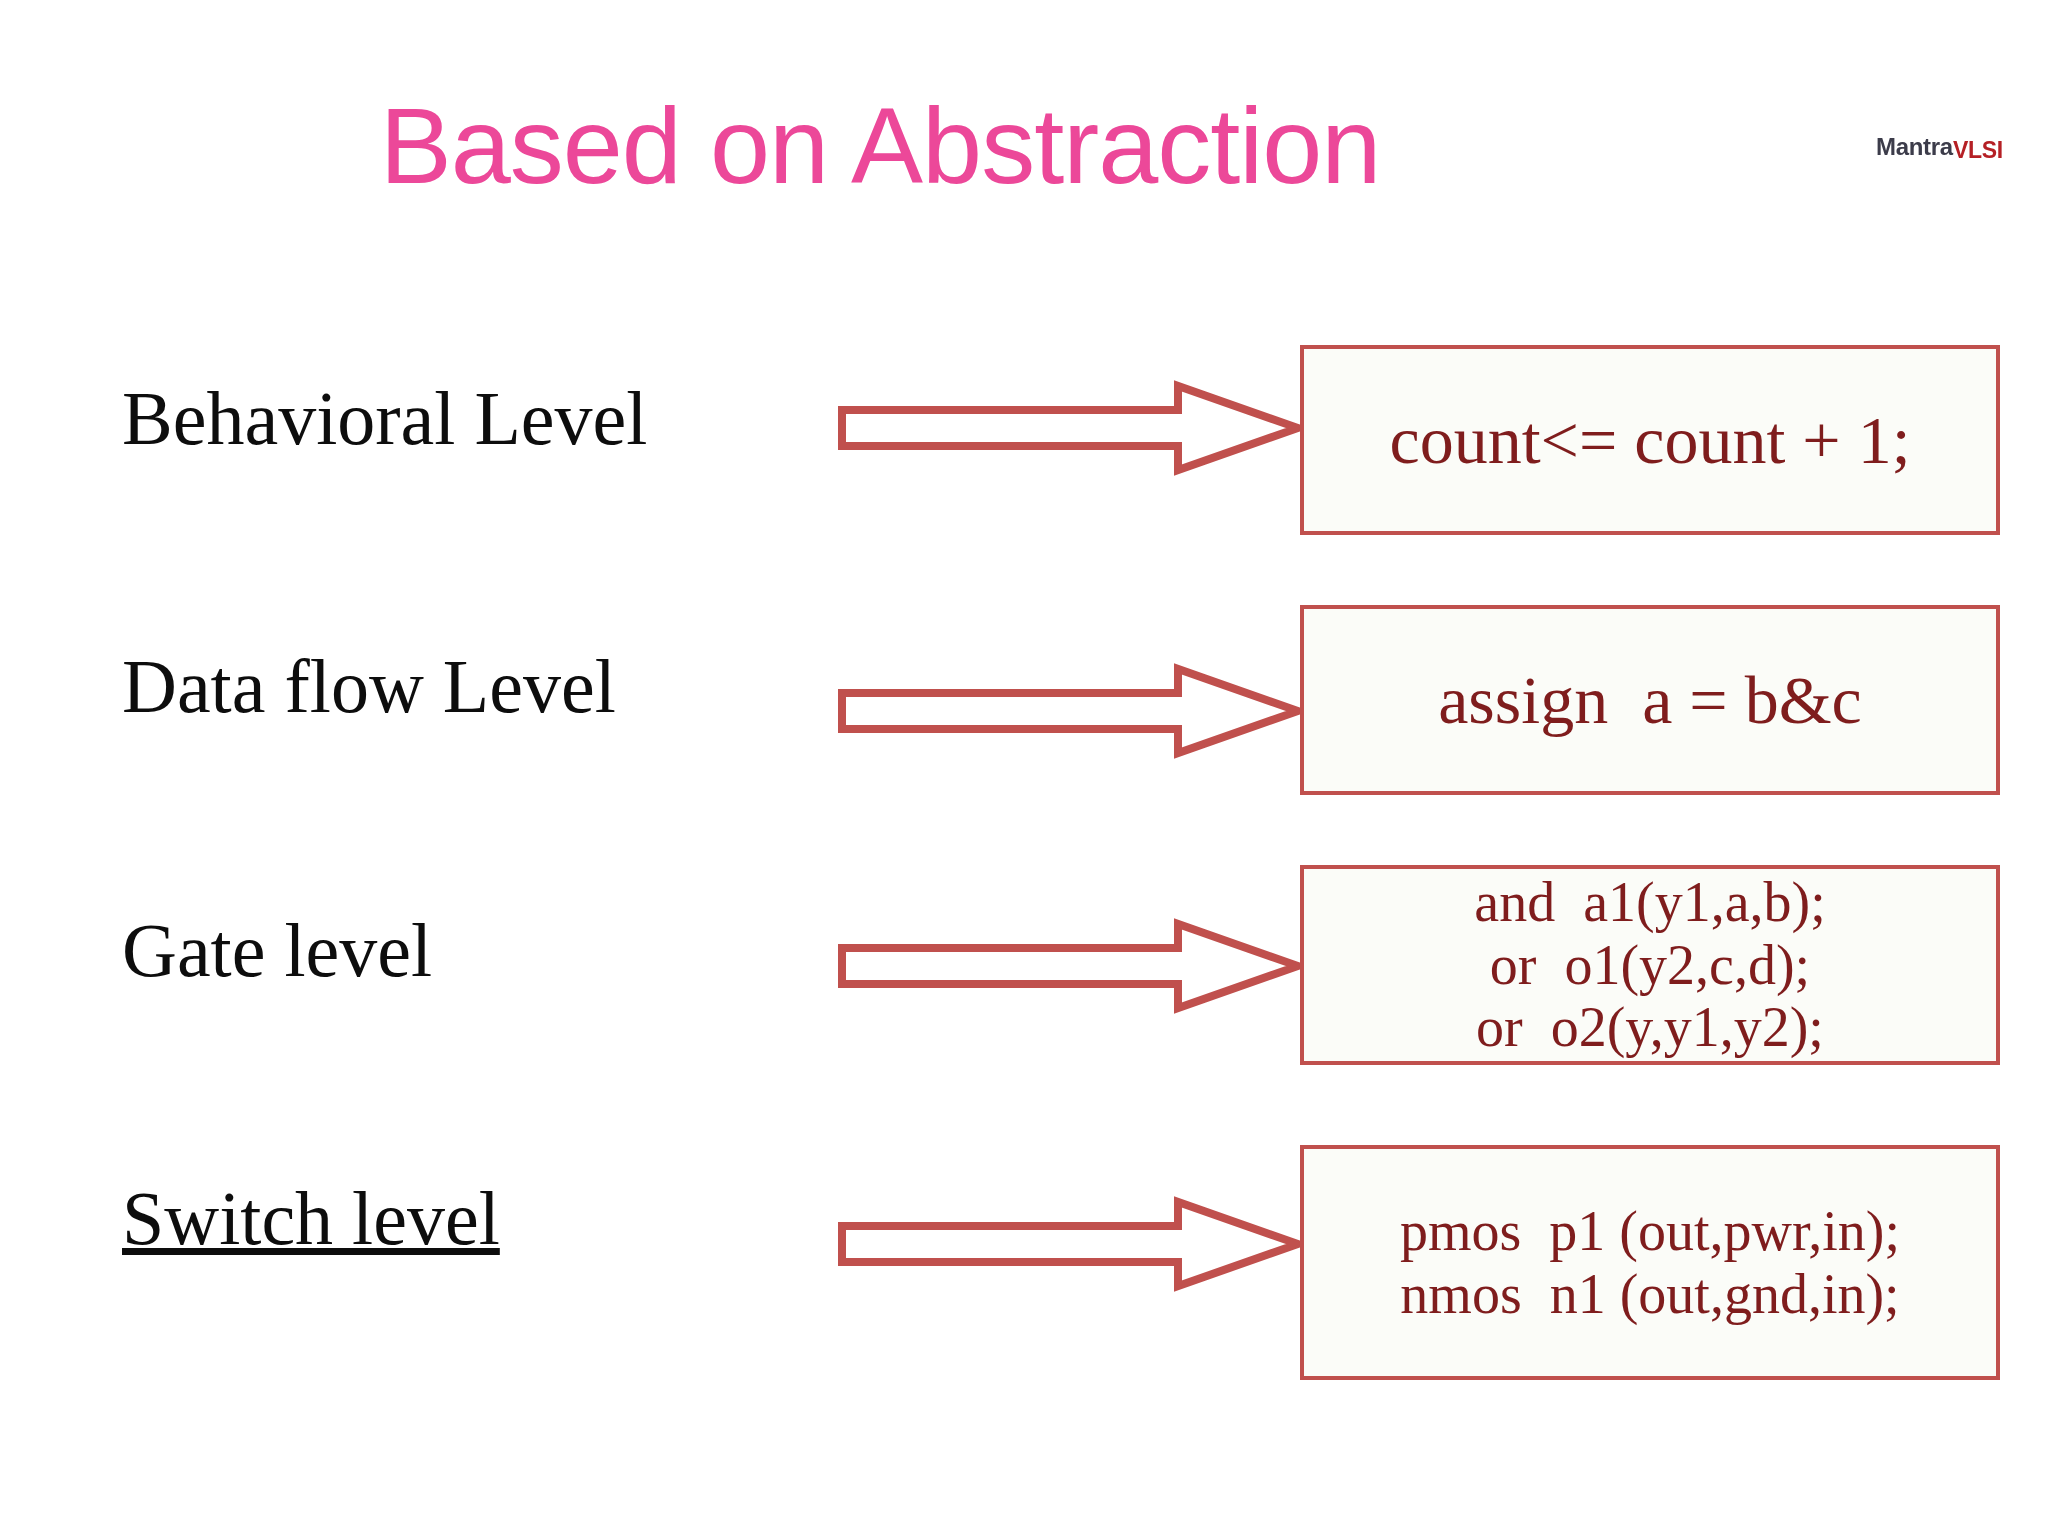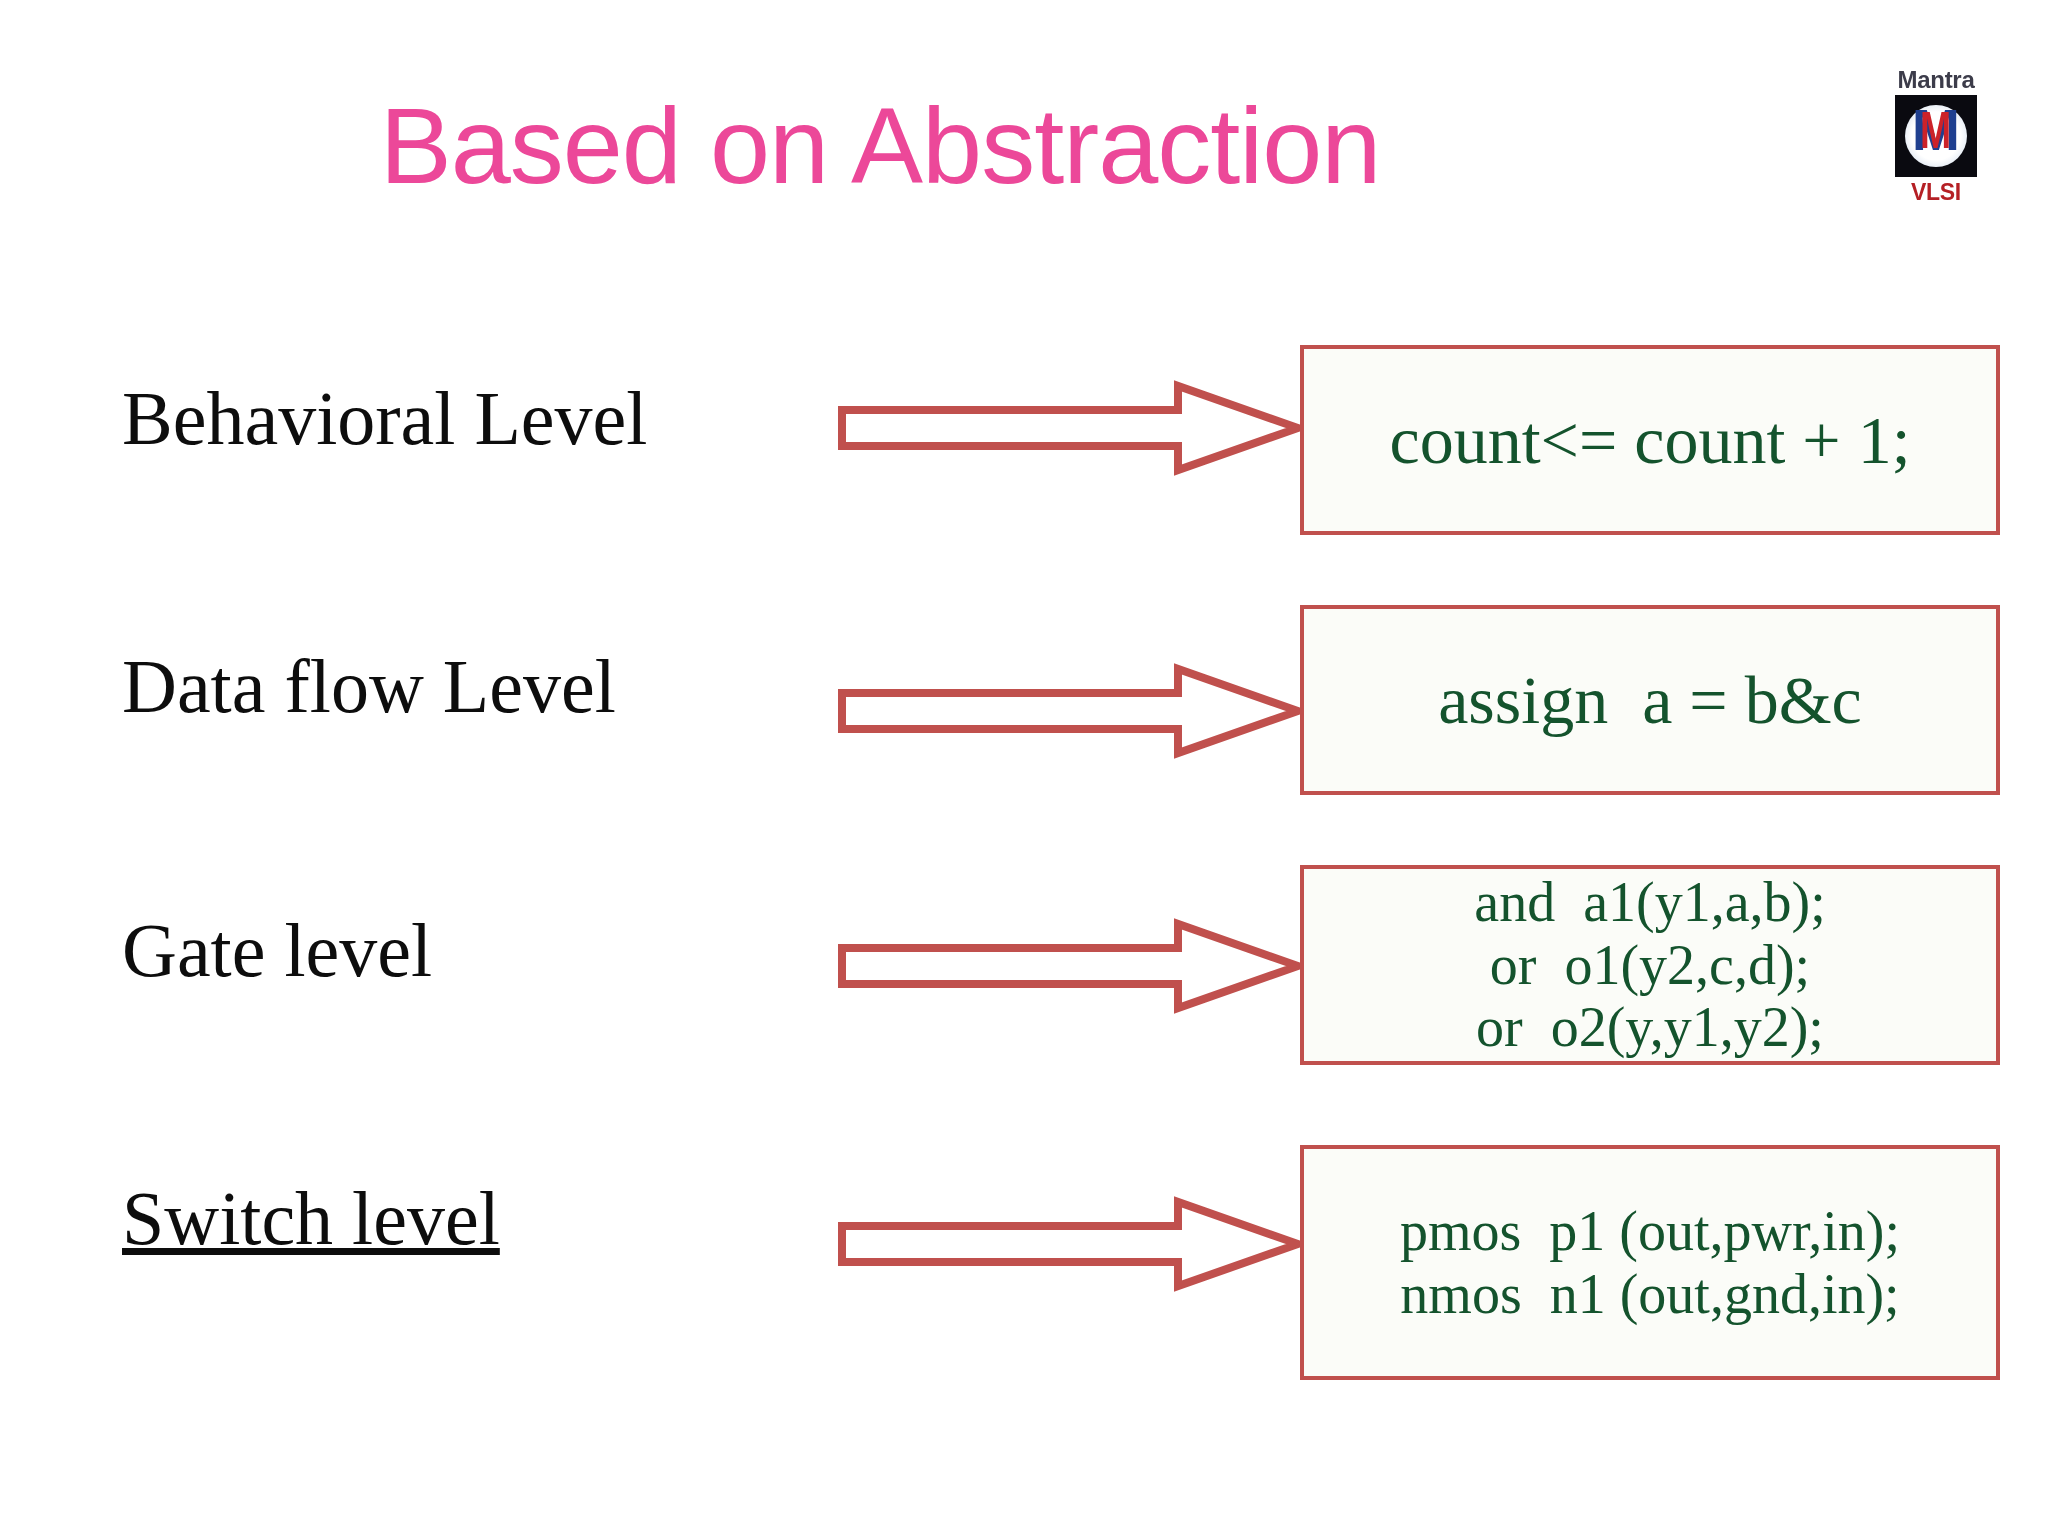--- a/index.html
+++ b/index.html
@@ -27,21 +27,21 @@
     letter-spacing: -1px;
     white-space: nowrap;
   }
 
   
   #logo {
     position: absolute;
     left: 1876px; top: 68px;
     width: 120px; height: 160px;
     display: flex;
-    flex-direction: column;
+    flex-direction: row;
     align-items: center;
   }
   #logo .logo-word-top {
     font-family: "Liberation Sans", "DejaVu Sans", sans-serif;
     font-size: 24px;
     font-weight: 700;
     color: #3c3c4a;
     line-height: 1;
     margin-bottom: 3px;
     letter-spacing: -0.3px;
@@ -123,21 +123,21 @@
     border: 4px solid #c0504d;
     background: #fbfcf8;
     box-sizing: border-box;
     display: flex;
     flex-direction: column;
     align-items: center;
     justify-content: center;
   }
   .code-line {
     font-family: "Liberation Serif", "DejaVu Serif", serif;
-    color: #14532d;
+    color: #7f1d1d;
     line-height: 1.12;
     white-space: pre;
     text-align: center;
   }
   .code-big  { font-size: 68px; }
   .code-mid  { font-size: 56px; }
 </style>
 </head>
 <body>
 

